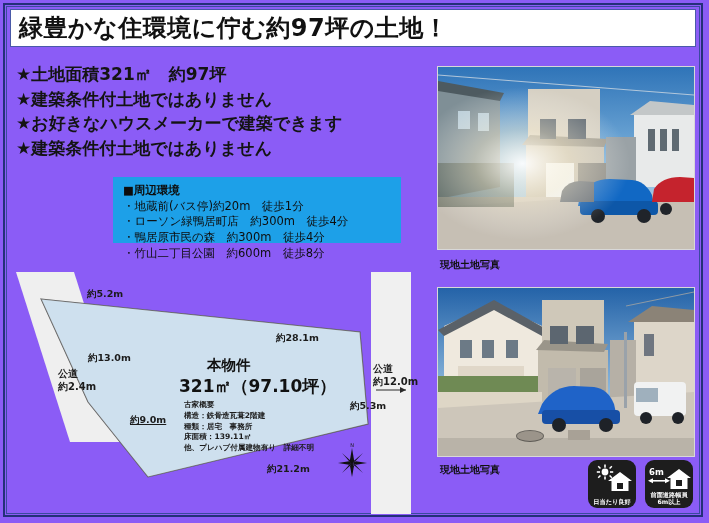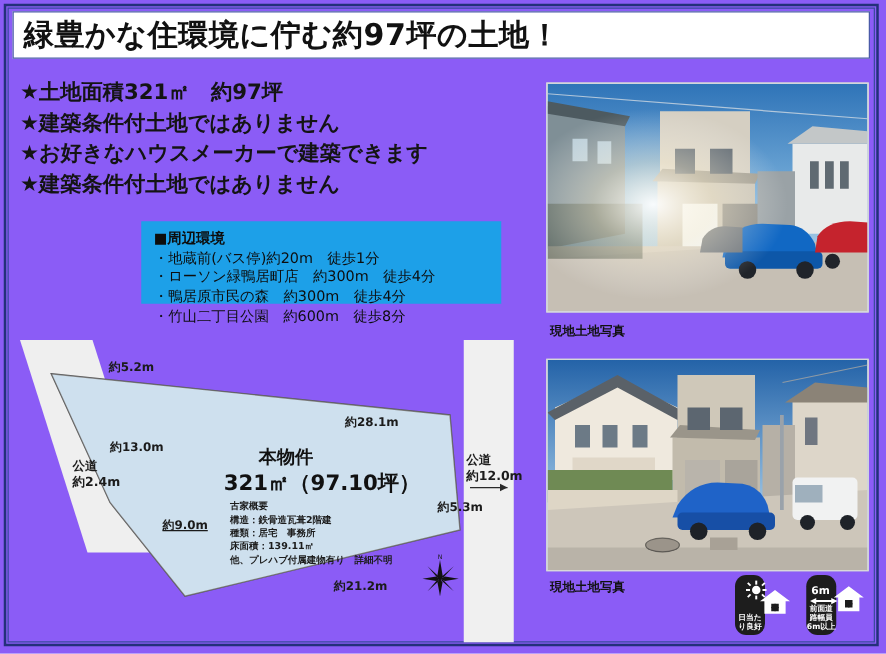--- a/index.html
+++ b/index.html
@@ -96,21 +96,21 @@
   .photo-2{left:437px;top:287px;width:258px;height:170px;}
   .caption{
     position:absolute;font-size:10px;font-weight:700;color:#111;
     font-family:"DejaVu Sans","Liberation Sans",sans-serif;
   }
   .cap-1{left:440px;top:258px;}
   .cap-2{left:440px;top:463px;}
 
   
   .badge{
-    position:absolute;width:24px;height:48px;background:#1d1d1d;
+    position:absolute;width:48px;height:48px;background:#1d1d1d;
     border-radius:9px;color:#fff;box-sizing:border-box;
     display:flex;flex-direction:column;align-items:center;justify-content:flex-end;
     padding-bottom:3px;
   }
   .badge-1{left:588px;top:460px;}
   .badge-2{left:645px;top:460px;}
   .badge-label{
     font-size:6.2px;font-weight:700;text-align:center;line-height:1.15;
     font-family:"DejaVu Sans","Liberation Sans",sans-serif;
   }

